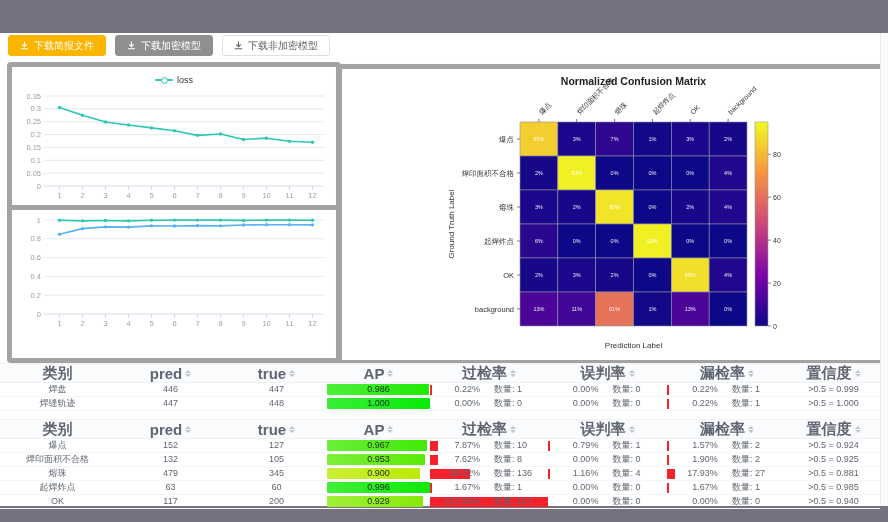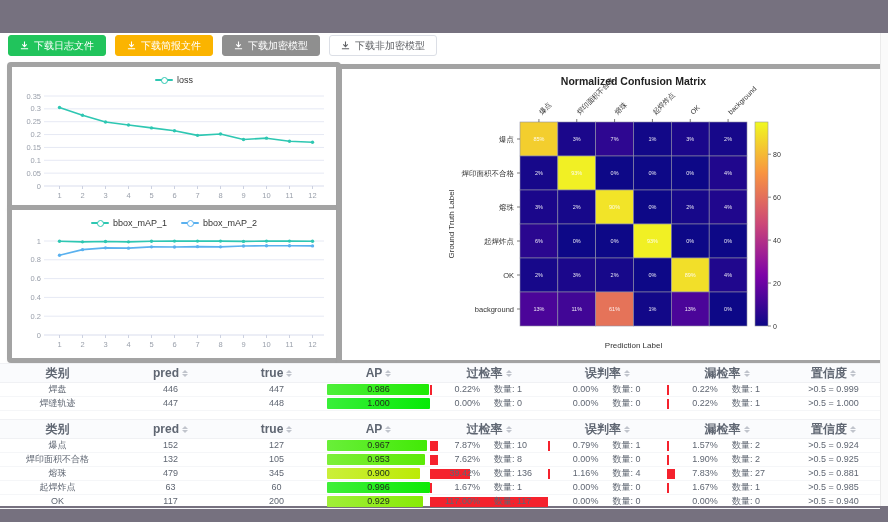--- a/index.html
+++ b/index.html
@@ -19,45 +19,39 @@
   .legend-row{display:flex;justify-content:center;gap:14px;padding-top:5px;height:16px;align-items:center}
   .legend-item{display:inline-flex;align-items:center;gap:4px;font-size:9px;color:#333;cursor:pointer}
   .legend-marker{position:relative;width:18px;height:2px;border-radius:1px}
   .legend-marker::after{content:"";position:absolute;left:6px;top:-2.5px;width:5px;height:5px;border-radius:50%;
        background:#fff;border:1.5px solid currentColor}
   
   .tables{position:absolute;top:330px;left:0;width:880px}
   .tbl{width:880px}
   .tbl + .tbl{margin-top:8px}
   .thead{display:grid;height:18px;background:#fafbfd;border-top:1px solid #f0f1f4;border-bottom:1px solid #f0f1f4;align-items:center}
-  .th{display:flex;justify-content:center;align-items:center;font-size:12px;font-weight:bold;color:#5f6672}
+  .th{display:flex;justify-content:center;align-items:center;font-size:15px;font-weight:bold;color:#5f6672}
   .sorter{display:inline-flex;flex-direction:column;margin-left:3px;gap:1px}
   .sorter i{display:block;width:0;height:0;border-left:3px solid transparent;border-right:3px solid transparent}
   .sorter .up{border-bottom:3.5px solid #c0c4cc}
   .sorter .down{border-top:3.5px solid #c0c4cc}
   .tr{display:grid;height:13px;border-bottom:1px solid #f5f6f8;align-items:center}
   .td{font-size:9px;color:#5f6672;text-align:center;line-height:13px;position:relative;height:13px;overflow:visible}
   .ap-bar{position:absolute;left:0;top:1px;bottom:1px;border-radius:1px}
   .ap-text{position:relative;z-index:2;color:#20301c}
   .red-bar{position:absolute;left:0;top:1.5px;bottom:1.5px;background:#f5222d;z-index:1}
   .pct-wrap{position:relative;z-index:2;display:flex;width:100%;height:13px}
   .pct-wrap .p{width:48%;text-align:right}
   .pct-wrap .c{width:52%;text-align:left;padding-left:14px}
 </style>
 </head>
 <body>
 
 <div class="content">
   <div class="toolbar" id="toolbar">
-      <button class="btn" style="background: rgb(33, 196, 92); color: rgb(255, 255, 255); border-color: rgb(33, 196, 92);">
-        <svg width="9" height="9" viewBox="0 0 10 10">
-          <path d="M5 0.5v5.5M2.5 3.8 5 6.3 7.5 3.8M1 8.7h8" stroke="currentColor" fill="none" stroke-width="1.2"></path>
-        </svg>
-        <span>下载日志文件</span>
-      </button>
       <button class="btn" style="background: rgb(251, 180, 0); color: rgb(255, 255, 255); border-color: rgb(251, 180, 0);">
         <svg width="9" height="9" viewBox="0 0 10 10">
           <path d="M5 0.5v5.5M2.5 3.8 5 6.3 7.5 3.8M1 8.7h8" stroke="currentColor" fill="none" stroke-width="1.2"></path>
         </svg>
         <span>下载简报文件</span>
       </button>
       <button class="btn" style="background: rgb(143, 143, 143); color: rgb(255, 255, 255); border-color: rgb(143, 143, 143);">
         <svg width="9" height="9" viewBox="0 0 10 10">
           <path d="M5 0.5v5.5M2.5 3.8 5 6.3 7.5 3.8M1 8.7h8" stroke="currentColor" fill="none" stroke-width="1.2"></path>
         </svg>
@@ -129,30 +123,20 @@
         <circle cx="185.5" cy="47.342857142857135" r="1.7" fill="#2ec7b2"></circle>
         <circle cx="208.5" cy="46.05714285714286" r="1.7" fill="#2ec7b2"></circle>
         <circle cx="231.5" cy="51.457142857142856" r="1.7" fill="#2ec7b2"></circle>
         <circle cx="254.5" cy="50.17142857142857" r="1.7" fill="#2ec7b2"></circle>
         <circle cx="277.5" cy="53.25714285714285" r="1.7" fill="#2ec7b2"></circle>
         <circle cx="300.5" cy="54.28571428571428" r="1.7" fill="#2ec7b2"></circle>
       </svg>
   </div>
 
   <div class="card" id="card-map">
-    <div class="legend-row" id="legend-map">
-        <span class="legend-item">
-          <span class="legend-marker" style="background:#2ec7b2;color:#2ec7b2"></span>
-          <span>bbox_mAP_1</span>
-        </span>
-        <span class="legend-item">
-          <span class="legend-marker" style="background:#5ab1ef;color:#5ab1ef"></span>
-          <span>bbox_mAP_2</span>
-        </span>
-      </div>
     <svg id="svg-map" width="322" height="126">
         <line x1="32" x2="312" y1="104" y2="104" stroke="#d9dded" stroke-width="1"></line>
         <text x="29" y="106.5" text-anchor="end" font-size="7.5" fill="#9aa0ab">0</text>
         <line x1="32" x2="312" y1="85.2" y2="85.2" stroke="#e6e9f4" stroke-width="1"></line>
         <text x="29" y="87.7" text-anchor="end" font-size="7.5" fill="#9aa0ab">0.2</text>
         <line x1="32" x2="312" y1="66.4" y2="66.4" stroke="#e6e9f4" stroke-width="1"></line>
         <text x="29" y="68.9" text-anchor="end" font-size="7.5" fill="#9aa0ab">0.4</text>
         <line x1="32" x2="312" y1="47.6" y2="47.6" stroke="#e6e9f4" stroke-width="1"></line>
         <text x="29" y="50.1" text-anchor="end" font-size="7.5" fill="#9aa0ab">0.6</text>
         <line x1="32" x2="312" y1="28.799999999999997" y2="28.799999999999997" stroke="#e6e9f4" stroke-width="1"></line>
@@ -571,21 +555,21 @@
           <div class="td">
             <span class="red-bar" style="width: 0.991453%; min-width: 1.5px;"></span>
             <span class="pct-wrap">
               <span class="p">1.16%</span>
               <span class="c">数量: 4</span>
             </span>
           </div>
           <div class="td">
             <span class="red-bar" style="width: 6.69231%; min-width: 1.5px;"></span>
             <span class="pct-wrap">
-              <span class="p">7.83%</span>
+              <span class="p">17.93%</span>
               <span class="c">数量: 27</span>
             </span>
           </div>
           <div class="td">&gt;0.5 = 0.881</div>
         </div>
         <div class="tr" style="grid-template-columns: 115px 111px 101px 103px 118px 119px 120px 93px;">
           <div class="td">起焊炸点</div>
           <div class="td">63</div>
           <div class="td">60</div>
           <div class="td"><span class="ap-bar" style="width: 99.6%; background: linear-gradient(90deg, rgb(63, 239, 57), rgb(13, 234, 6));"></span><span class="ap-text">0.996</span></div>

